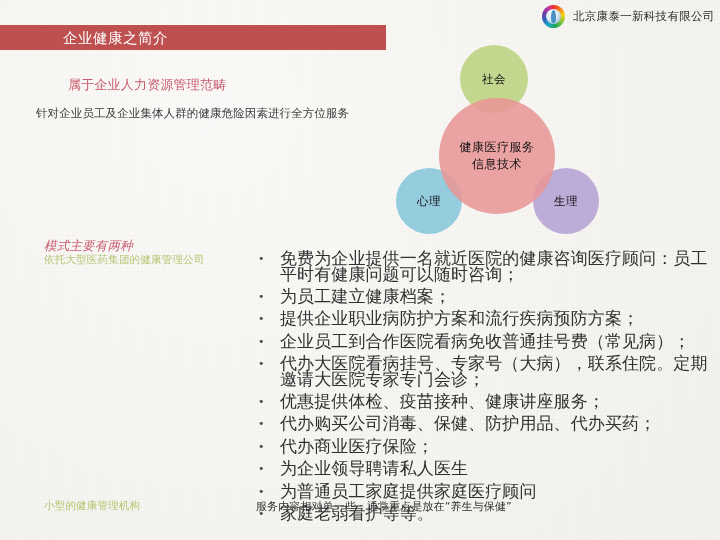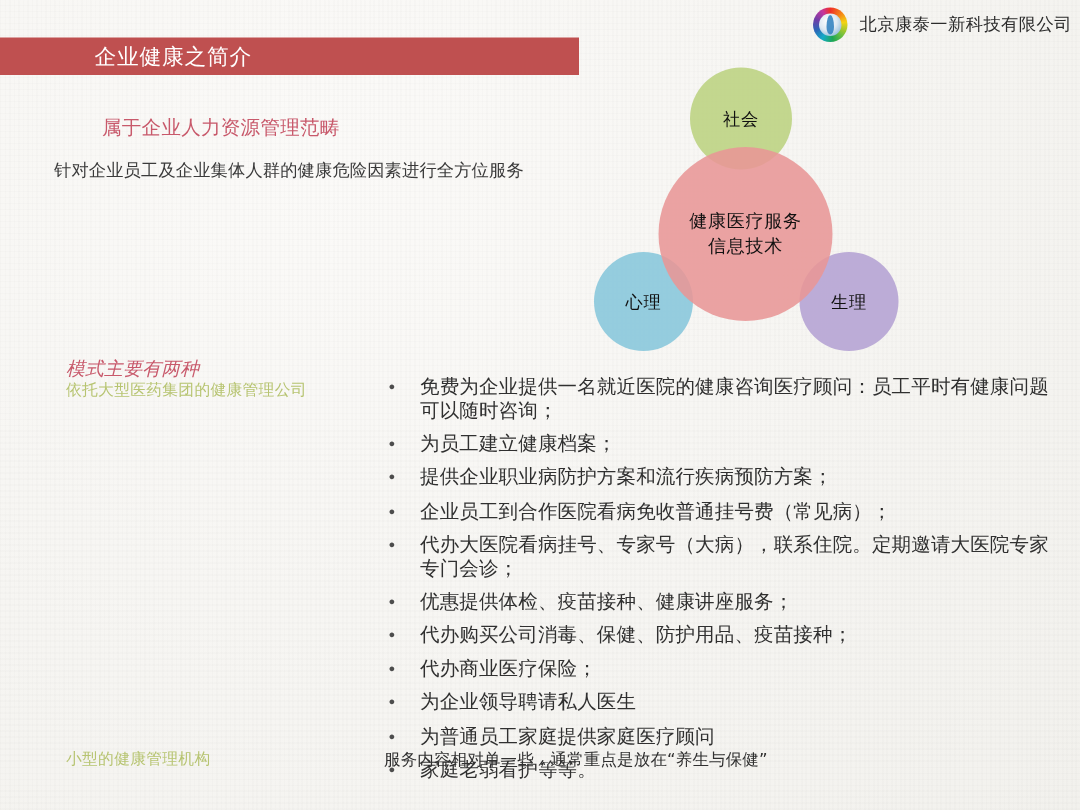--- a/index.html
+++ b/index.html
@@ -150,21 +150,21 @@
     flex: 0 0 24px;
     color: #4d4d4d;
     font-size: 11px;
     line-height: 16px;
     text-align: left;
     padding-left: 2px;
     box-sizing: border-box;
   }
   #bullet-list .bullet-text {
     flex: 1 1 auto;
-    font-size: 13px;
+    font-size: 17px;
     line-height: 15.5px;
     color: #303030;
     letter-spacing: .1px;
   }
 
   
   #bottom-note {
     position: absolute;
     left: 256px;
     top: 499px;
@@ -267,21 +267,21 @@
     <div class="bullet-row">
       <span class="bullet-dot">•</span>
       <span class="bullet-text">代办大医院看病挂号、专家号（大病），联系住院。定期邀请大医院专家专门会诊；</span>
     </div>
     <div class="bullet-row">
       <span class="bullet-dot">•</span>
       <span class="bullet-text">优惠提供体检、疫苗接种、健康讲座服务；</span>
     </div>
     <div class="bullet-row">
       <span class="bullet-dot">•</span>
-      <span class="bullet-text">代办购买公司消毒、保健、防护用品、疫苗接种；</span>
+      <span class="bullet-text">代办购买公司消毒、保健、防护用品、代办买药；</span>
     </div>
     <div class="bullet-row">
       <span class="bullet-dot">•</span>
       <span class="bullet-text">代办商业医疗保险；</span>
     </div>
     <div class="bullet-row">
       <span class="bullet-dot">•</span>
       <span class="bullet-text">为企业领导聘请私人医生</span>
     </div>
     <div class="bullet-row">

